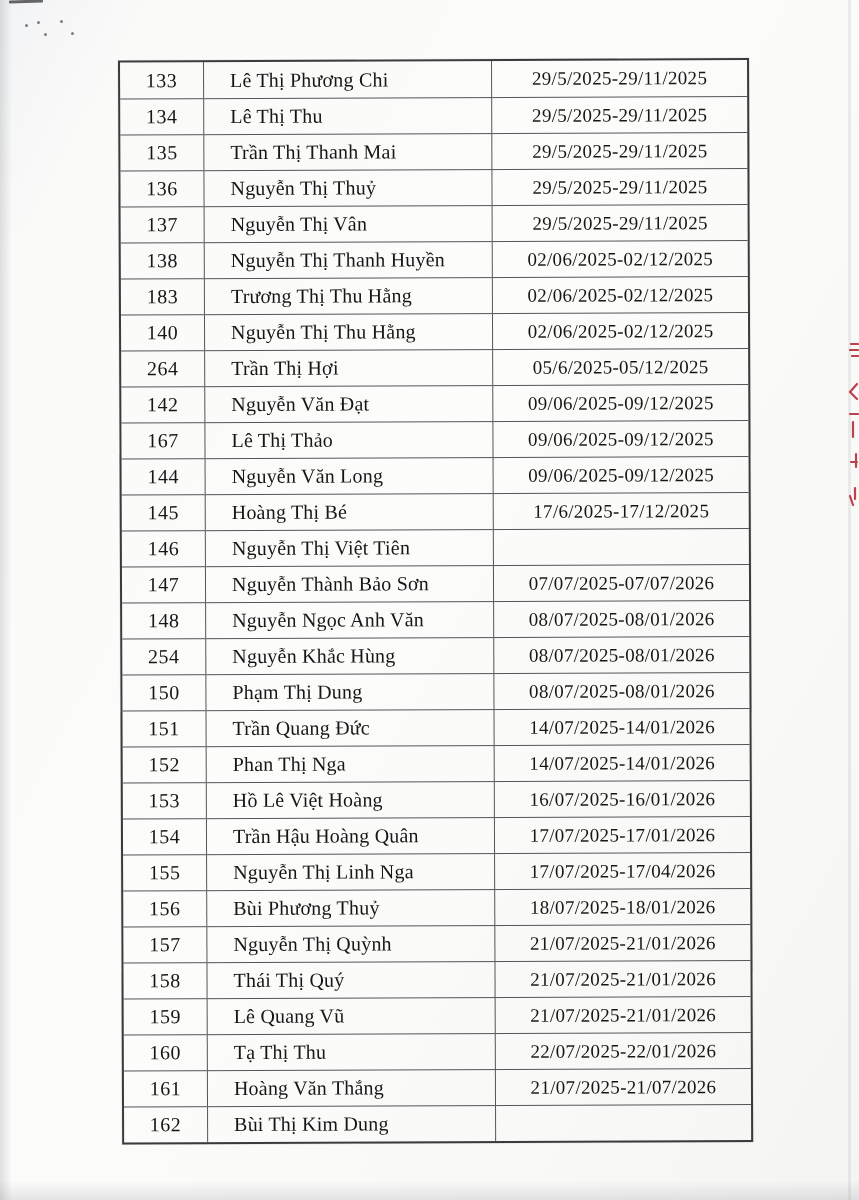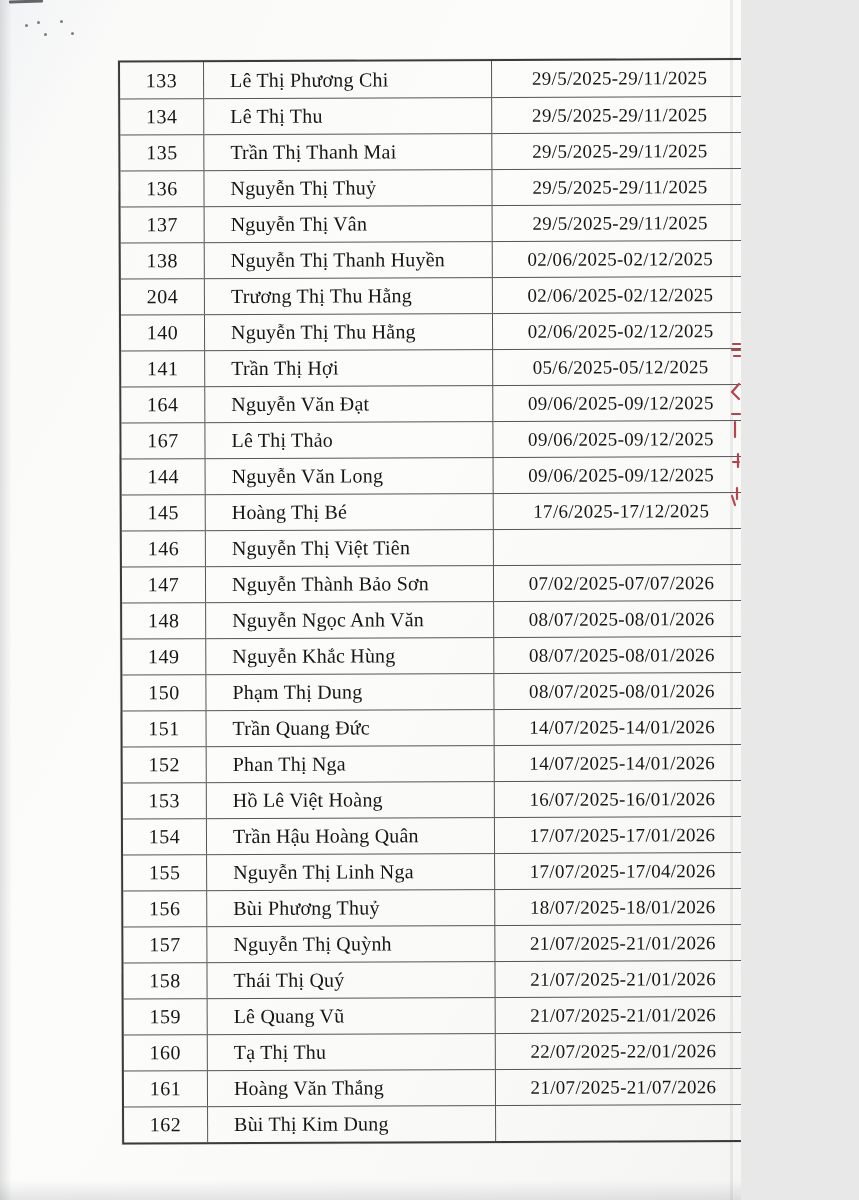--- a/index.html
+++ b/index.html
@@ -4,21 +4,21 @@
 <style>
   html, body { margin: 0; padding: 0; }
   body {
     width: 859px; height: 1200px;
     background: #e8e8e8;
     font-family: "Liberation Serif", "DejaVu Serif", serif;
     overflow: hidden;
   }
   .page {
     position: relative;
-    width: 741px; height: 1200px;
+    width: 859px; height: 1200px;
     background: linear-gradient(118deg, #f2f3f5 0%, #fafaf9 10%, #fcfcfb 45%, #f8f8f7 82%, #f4f4f3 100%);
     overflow: hidden;
     color: #161616;
   }
   
   .edge-left {
     position: absolute; left: 0; top: 0; width: 12px; height: 100%;
     background: linear-gradient(90deg, rgba(90,95,100,0.18), rgba(90,95,100,0.0));
   }
   .edge-bottom {
@@ -133,39 +133,39 @@
     <div class="cell c-period">29/5/2025-29/11/2025</div>
   </div>
 
   <div class="row">
     <div class="cell c-no">138</div>
     <div class="cell c-name">Nguyễn Thị Thanh Huyền</div>
     <div class="cell c-period">02/06/2025-02/12/2025</div>
   </div>
 
   <div class="row">
-    <div class="cell c-no">204</div>
+    <div class="cell c-no">183</div>
     <div class="cell c-name">Trương Thị Thu Hằng</div>
     <div class="cell c-period">02/06/2025-02/12/2025</div>
   </div>
 
   <div class="row">
     <div class="cell c-no">140</div>
     <div class="cell c-name">Nguyễn Thị Thu Hằng</div>
     <div class="cell c-period">02/06/2025-02/12/2025</div>
   </div>
 
   <div class="row">
-    <div class="cell c-no">141</div>
+    <div class="cell c-no">264</div>
     <div class="cell c-name">Trần Thị Hợi</div>
     <div class="cell c-period">05/6/2025-05/12/2025</div>
   </div>
 
   <div class="row">
-    <div class="cell c-no">164</div>
+    <div class="cell c-no">142</div>
     <div class="cell c-name">Nguyễn Văn Đạt</div>
     <div class="cell c-period">09/06/2025-09/12/2025</div>
   </div>
 
   <div class="row">
     <div class="cell c-no">167</div>
     <div class="cell c-name">Lê Thị Thảo</div>
     <div class="cell c-period">09/06/2025-09/12/2025</div>
   </div>
 
@@ -182,31 +182,31 @@
   </div>
 
   <div class="row">
     <div class="cell c-no">146</div>
     <div class="cell c-name">Nguyễn Thị Việt Tiên</div>
   </div>
 
   <div class="row">
     <div class="cell c-no">147</div>
     <div class="cell c-name">Nguyễn Thành Bảo Sơn</div>
-    <div class="cell c-period">07/02/2025-07/07/2026</div>
+    <div class="cell c-period">07/07/2025-07/07/2026</div>
   </div>
 
   <div class="row">
     <div class="cell c-no">148</div>
     <div class="cell c-name">Nguyễn Ngọc Anh Văn</div>
     <div class="cell c-period">08/07/2025-08/01/2026</div>
   </div>
 
   <div class="row">
-    <div class="cell c-no">149</div>
+    <div class="cell c-no">254</div>
     <div class="cell c-name">Nguyễn Khắc Hùng</div>
     <div class="cell c-period">08/07/2025-08/01/2026</div>
   </div>
 
   <div class="row">
     <div class="cell c-no">150</div>
     <div class="cell c-name">Phạm Thị Dung</div>
     <div class="cell c-period">08/07/2025-08/01/2026</div>
   </div>
 

